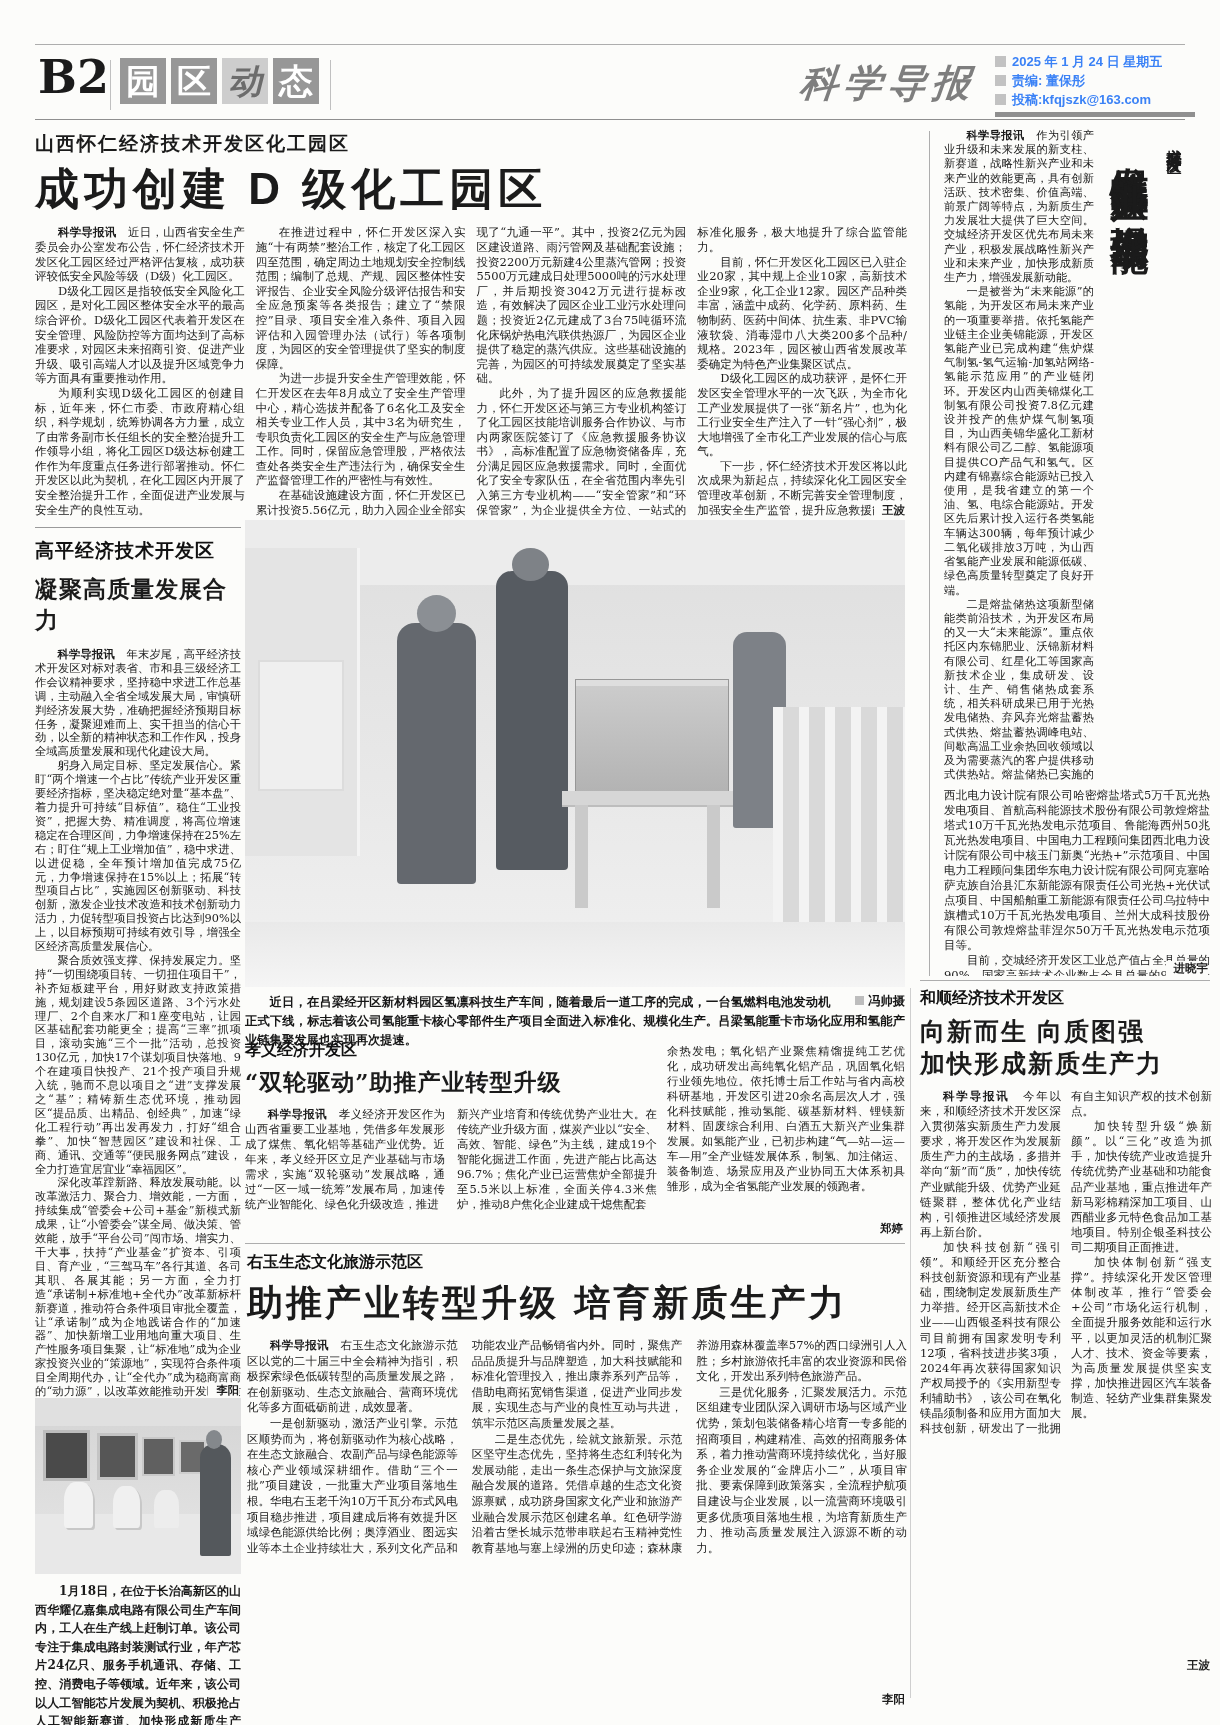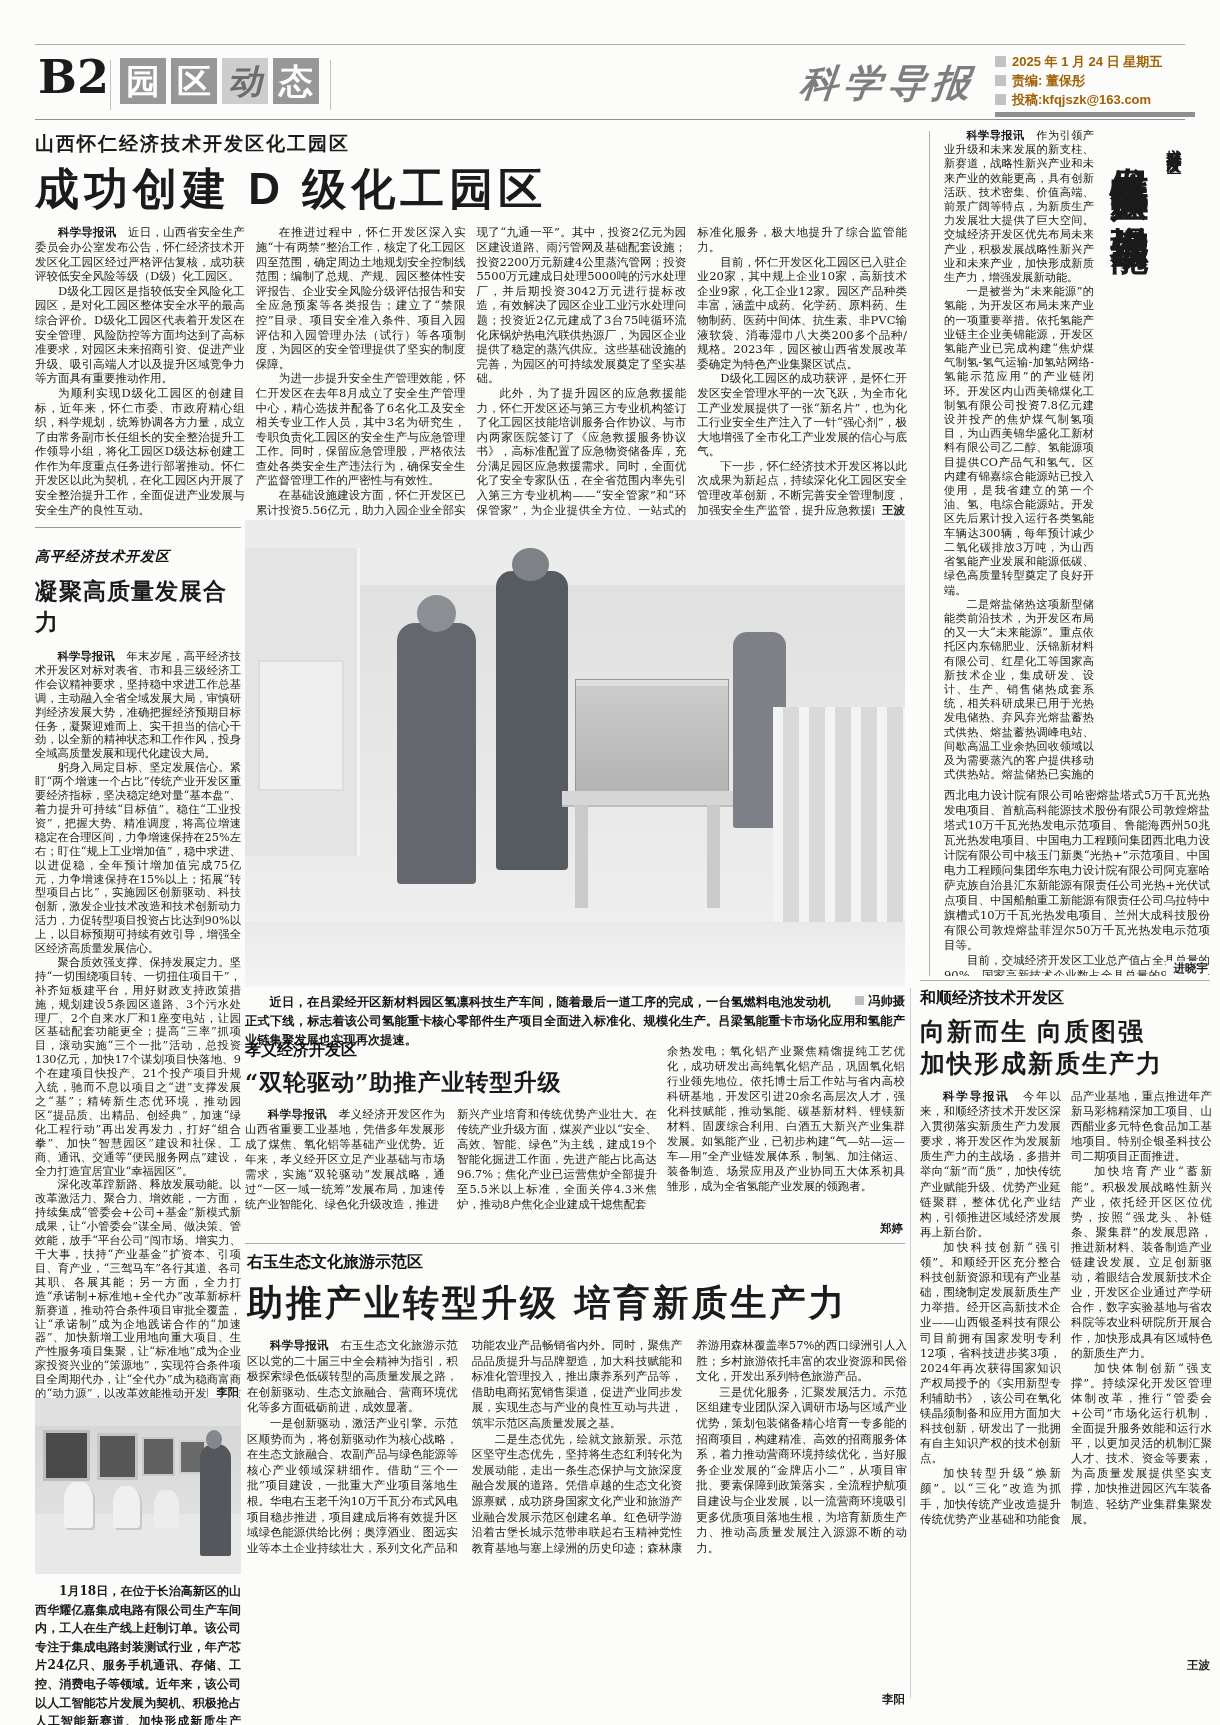--- a/index.html
+++ b/index.html
@@ -16,42 +16,42 @@
   .kicker{font-family:"Liberation Sans",sans-serif;font-weight:bold;color:#111;}
   
   .b2{font-family:"DejaVu Serif",serif;font-weight:bold;font-size:46px;line-height:1;text-align:right;}
   .sec-boxes{display:flex;gap:5px;}
   .sbox{width:46px;height:46px;background:#979797;color:#fff;font-family:"Liberation Sans",sans-serif;
         font-weight:bold;font-size:34px;line-height:46px;text-align:center;}
   .sbox.calli{background:#cdcdcd;color:#6c6c6c;font-family:"DejaVu Serif",serif;font-style:italic;}
   .logo{font-family:"DejaVu Serif",serif;font-style:italic;font-weight:bold;font-size:38px;
         color:#7e7e7e;letter-spacing:6px;transform:skewX(-6deg);}
   .hrow{display:flex;align-items:center;gap:6px;height:19px;
-        font-family:"Liberation Sans",sans-serif;font-weight:bold;font-size:13px;color:#a16207;}
+        font-family:"Liberation Sans",sans-serif;font-weight:bold;font-size:13px;color:#3b82f6;}
   .sq{display:inline-block;width:11px;height:11px;background:#c2c2c2;flex:0 0 auto;}
   .hbar{margin-top:3px;height:5px;background:#8f8f8f;}
   
   .m-kicker{font-family:Liberation Serif, serif;font-weight:bold;font-size:19px;letter-spacing:2px;}
   .m-head{margin-top:8px;font-family:"Liberation Sans",sans-serif;font-weight:bold;font-size:44px;
           letter-spacing:5px;line-height:1.1;}
   .m-body{margin-top:12px;position:relative;height:292px;column-count:4;column-gap:11px;
           font-size:11.5px;line-height:14.6px;overflow:hidden;}
   
   .jc-top{display:flex;height:654px;}
   .jc-col{width:150px;flex:0 0 auto;font-size:11.2px;line-height:14.2px;overflow:hidden;}
   .jc-headwrap{width:70px;flex:0 0 auto;display:flex;justify-content:center;}
   .jc-head{writing-mode:vertical-rl;text-orientation:upright;font-family:"DejaVu Serif",serif;
            font-weight:bold;font-size:38px;letter-spacing:2px;margin-top:10px;}
   .jc-kickwrap{width:26px;flex:0 0 auto;}
   .jc-kicker{writing-mode:vertical-rl;text-orientation:upright;font-family:"Liberation Sans",sans-serif;
              font-weight:bold;font-size:15px;margin-top:8px;letter-spacing:2px;}
   .jc-wide{position:relative;margin-top:6px;height:188px;font-size:11.5px;line-height:15px;overflow:hidden;}
   
   .gp{border-top:1px solid #9a9a9a;}
-  .gp-kicker{font-size:14px;letter-spacing:1px;margin-top:20px;font-style:italic;}
+  .gp-kicker{font-size:19px;letter-spacing:1px;margin-top:10px;}
   .gp-head{font-family:"Liberation Sans",sans-serif;font-weight:bold;font-size:23px;letter-spacing:1px;margin-top:10px;}
   .gp-body{margin-top:12px;position:relative;height:750px;font-size:11.3px;line-height:13.9px;overflow:hidden;}
   
   .photo{position:absolute;overflow:hidden;background:linear-gradient(180deg,#dedede 0%,#e9e9e9 60%,#f1f1f1 100%);}
   .caption{font-weight:bold;font-size:12.3px;line-height:19px;text-align:justify;text-indent:2em;color:#161616;}
   .credit{float:right;font-family:"Liberation Sans",sans-serif;font-weight:bold;white-space:nowrap;}
   .sq-sm{display:inline-block;width:9px;height:9px;background:#bdbdbd;margin-right:4px;}
   
   .xy-head{font-family:"DejaVu Serif",serif;font-weight:bold;font-size:23px;letter-spacing:1px;margin-top:6px;}
   .xy-c{width:200px;height:118px;overflow:hidden;font-size:11.4px;line-height:15px;}
@@ -229,21 +229,20 @@
     <div class="kicker sm-kicker">和顺经济技术开发区</div>
     <div class="hs-head">
       <div>向新而生  向质图强</div>
       <div>加快形成新质生产力</div>
     </div>
     <div class="hs-body">
       <p class="para"><span class="lead-tag">科学导报讯</span>　<span>今年以来，和顺经济技术开发区深入贯彻落实新质生产力发展要求，将开发区作为发展新质生产力的主战场，多措并举向“新”而“质”，加快传统产业赋能升级、优势产业延链聚群，整体优化产业结构，引领推进区域经济发展再上新台阶。</span></p>
       <div>
           <p class="para">加快科技创新“强引领”。和顺经开区充分整合科技创新资源和现有产业基础，围绕制定发展新质生产力举措。经开区高新技术企业——山西银圣科技有限公司目前拥有国家发明专利12项，省科技进步奖3项，2024年再次获得国家知识产权局授予的《实用新型专利辅助书》，该公司在氧化镁晶须制备和应用方面加大科技创新，研发出了一批拥有自主知识产权的技术创新点。</p>
           <p class="para">加快转型升级“焕新颜”。以“三化”改造为抓手，加快传统产业改造提升传统优势产业基础和功能食品产业基地，重点推进年产新马彩棉精深加工项目、山西醋业多元特色食品加工基地项目。特别企银圣科技公司二期项目正面推进。</p>
-          <p class="para">加快培育产业“蓄新能”。积极发展战略性新兴产业，依托经开区区位优势，按照“强龙头、补链条、聚集群”的发展思路，推进新材料、装备制造产业链建设发展。立足创新驱动，着眼结合发展新技术企业，开发区企业通过产学研合作，数字实验基地与省农科院等农业科研院所开展合作，加快形成具有区域特色的新质生产力。</p>
           <p class="para">加快体制创新“强支撑”。持续深化开发区管理体制改革，推行“管委会+公司”市场化运行机制，全面提升服务效能和运行水平，以更加灵活的机制汇聚人才、技术、资金等要素，为高质量发展提供坚实支撑，加快推进园区汽车装备制造、轻纺产业集群集聚发展。</p>
         </div>
       <span class="byline">王波</span>
     </div>
   </div>
 
   <div class="photo" style="left:35px;top:1398px;width:206px;height:176px;background:linear-gradient(180deg,#d4d4d4,#e6e6e6);">
     <div class="pp" style="left:0;top:0;width:100%;height:16%;background:#e0e0e0;"></div>
     <div class="pp" style="left:4%;top:18%;width:20%;height:26%;background:#4a4a4a;border:3px solid #bdbdbd;"></div>
     <div class="pp" style="left:30%;top:20%;width:17%;height:23%;background:#565656;border:3px solid #c4c4c4;"></div>

